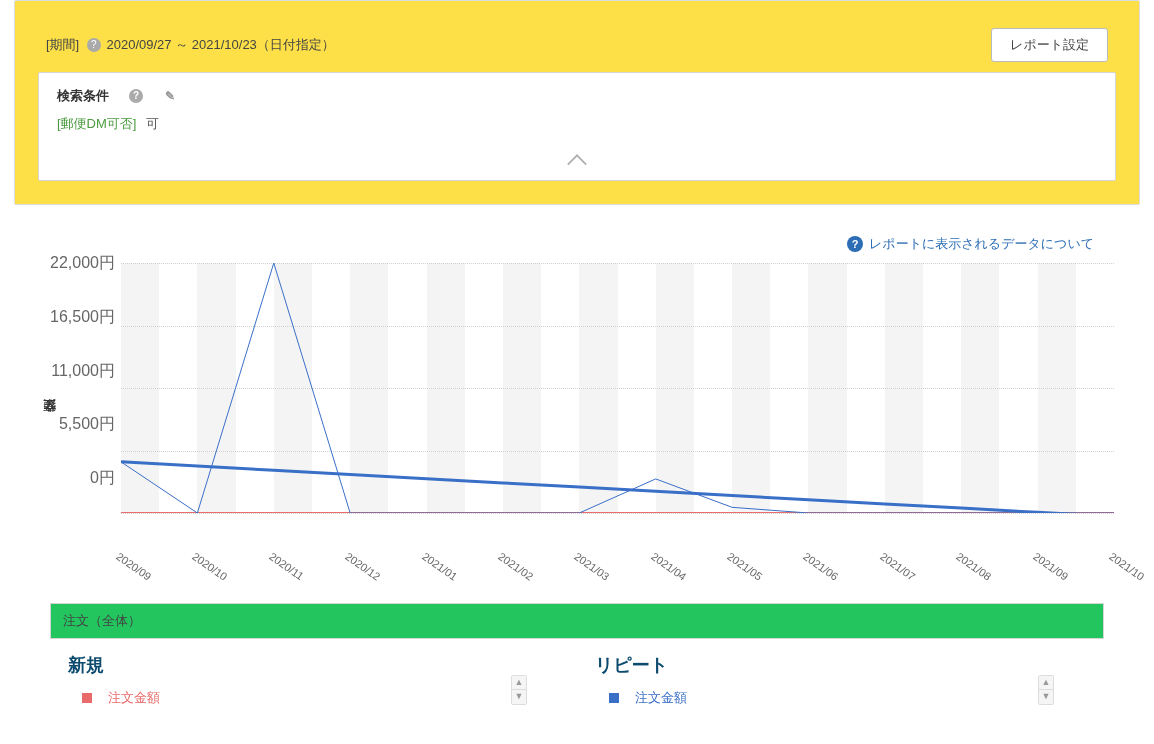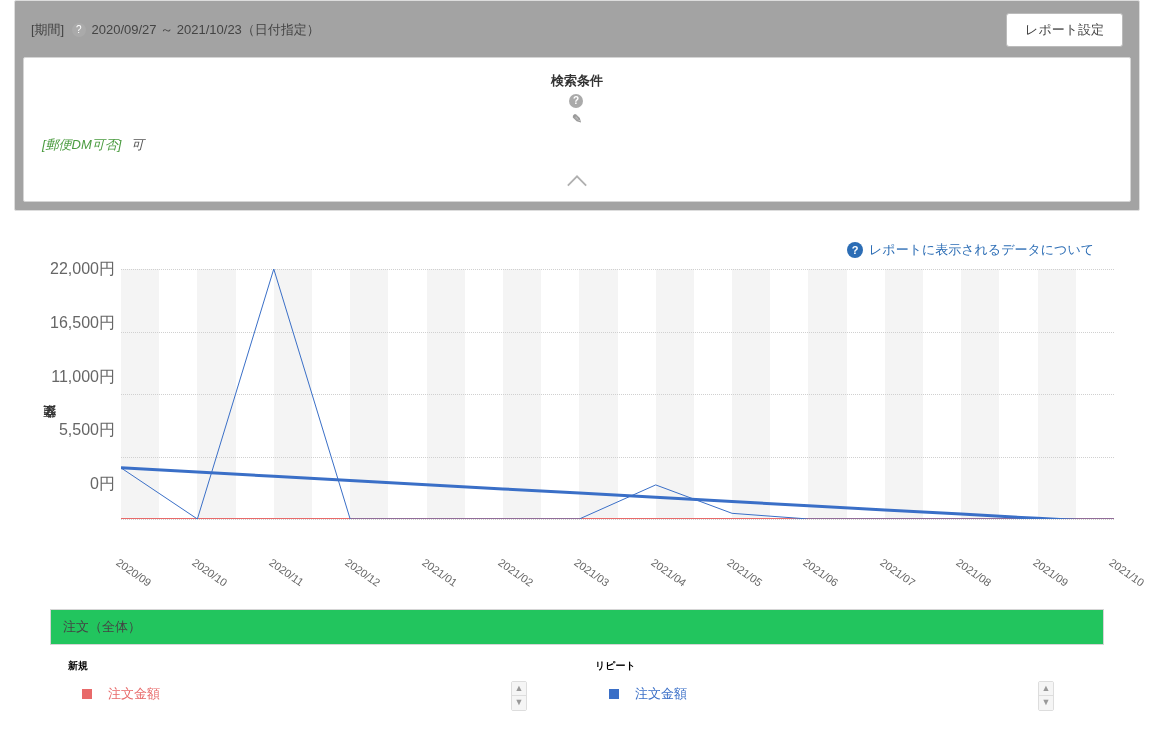--- a/index.html
+++ b/index.html
@@ -4,24 +4,24 @@
   <style>
     * { box-sizing: border-box; margin: 0; padding: 0; }
     body {
       font-family: "Hiragino Kaku Gothic ProN", "Meiryo", sans-serif;
       background: #fff;
       color: #333;
       font-size: 13px;
     }
     .outer-panel {
       margin: 0 14px 20px;
-      background: #a3a3a3;
+      background: #fde047;
       border: 1px solid #ddd;
       border-radius: 2px;
-      padding: 8px;
+      padding: 23px;
       position: relative;
     }
     .header-row {
       display: flex;
       align-items: center;
       justify-content: space-between;
       padding: 4px 8px 10px;
     }
     .period-text { color: #444; }
     .period-label { color: #444; margin-right: 4px; }
@@ -49,29 +49,28 @@
     .inner-panel {
       background: #fff;
       border: 1px solid #d5d5d5;
       border-radius: 2px;
       padding: 14px 18px 0;
     }
     .search-header {
       font-weight: bold;
       display: flex;
       align-items: center;
-      gap: 4px;
-      flex-direction: column;
+      gap: 20px;
     }
     .edit-icon {
       color: #999;
       cursor: pointer;
       font-size: 12px;
     }
-    .condition-row { margin-top: 10px; margin-bottom: 14px; font-style: italic; }
+    .condition-row { margin-top: 10px; margin-bottom: 14px; }
     .cond-key { color: #4a9b3f; font-weight: 500; }
     .cond-val { color: #555; margin-left: 6px; }
     .chevron-row {
       text-align: center;
       padding: 6px 0 10px;
       cursor: pointer;
       color: #aaa;
     }
     .chevron-icon svg { width: 22px; height: 14px; }
 
@@ -168,21 +167,21 @@
       background: #22c55e;
       border: 1px solid #d5d5d5;
       padding: 8px 12px;
       color: #444;
       font-weight: 500;
     }
     .cols {
       display: flex;
     }
     .col { flex: 1; padding: 14px 10px 8px 18px; position: relative; }
-    .col h4 { font-size: 10px; color: #000000; margin-bottom: 12px; }
+    .col h4 { font-size: 18px; color: #0c4a6e; margin-bottom: 12px; }
     .legend-item { display: flex; align-items: center; gap: 16px; padding-left: 14px; }
     .sq { width: 10px; height: 10px; display: inline-block; }
     .sq.red { background: #e86a6a; }
     .sq.blue { background: #3a6fc7; }
     .legend-item .lbl.red { color: #e86a6a; }
     .legend-item .lbl.blue { color: #3a6fc7; }
     .stepper {
       position: absolute;
       right: 50px;
       top: 36px;

